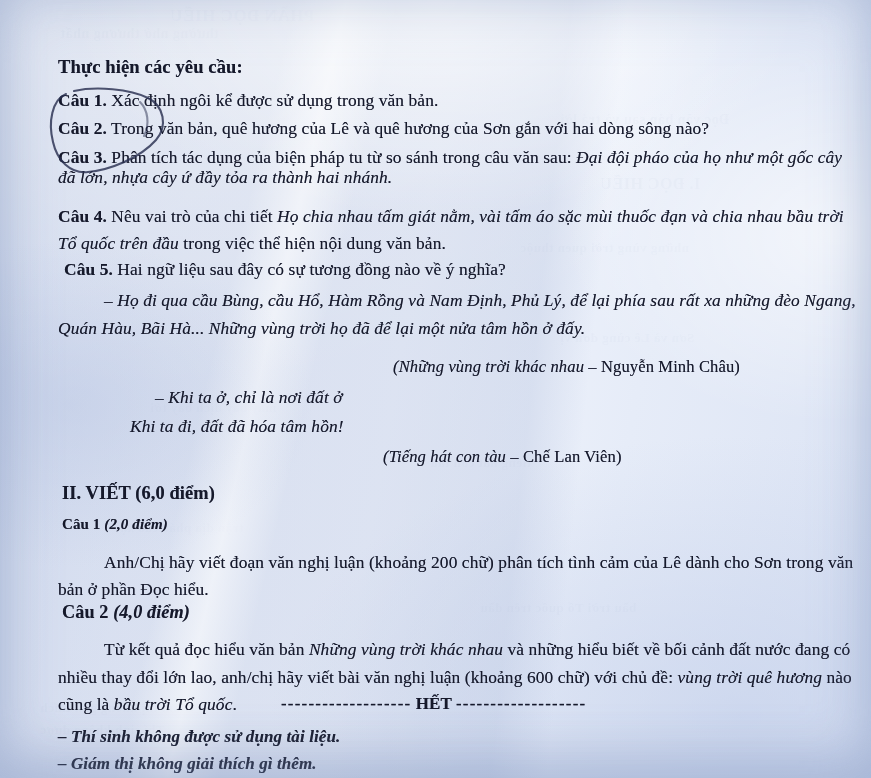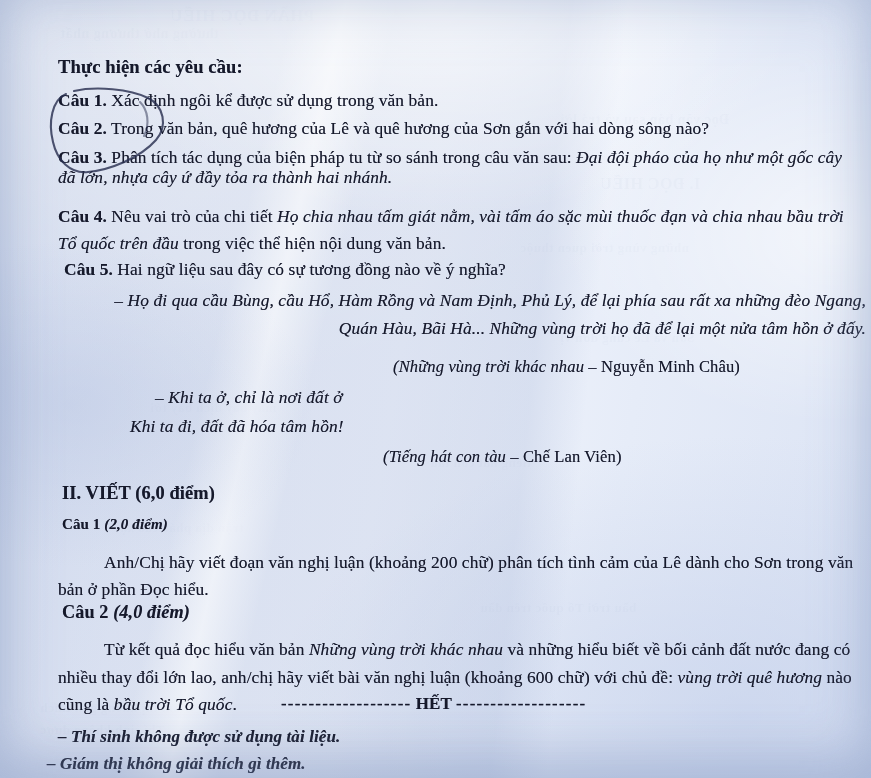--- a/index.html
+++ b/index.html
@@ -88,21 +88,21 @@
     </div>
 
     <div class="ln w blur0" style="left:58px;top:203px;width:805px;line-height:27px;">
       <span class="b">Câu 4.</span><span> Nêu vai trò của chi tiết </span><span class="i">Họ chia nhau tấm giát nằm, vài tấm áo sặc mùi thuốc đạn và chia nhau bầu trời Tổ quốc trên đầu</span><span> trong việc thể hiện nội dung văn bản.</span>
     </div>
 
     <div class="ln blur0" style="left:64px;top:259px;">
       <span class="b">Câu 5.</span><span> Hai ngữ liệu sau đây có sự tương đồng nào về ý nghĩa?</span>
     </div>
 
-    <div class="ln w i blur0" style="left:58px;top:286px;width:808px;line-height:28px;text-indent:46px;text-align:right;">
+    <div class="ln w i blur0" style="left:58px;top:286px;width:808px;line-height:28px;text-indent:46px;">
       <span>–</span> <span>Họ đi qua cầu Bùng, cầu Hổ, Hàm Rồng và Nam Định, Phủ Lý, để lại phía sau rất xa những đèo Ngang, Quán Hàu, Bãi Hà... Những vùng trời họ đã để lại một nửa tâm hồn ở đấy.</span>
     </div>
     <div class="ln blur0" style="left:393px;top:357px;font-size:16.6px;">
       <span class="i">(Những vùng trời khác nhau</span><span> – Nguyễn Minh Châu)</span>
     </div>
 
     <div class="ln i blur0" style="left:109px;top:387px;margin-left:46px;">– Khi ta ở, chỉ là nơi đất ở</div>
     <div class="ln blur0" style="left:383px;top:447px;font-size:16.6px;">
       <span class="i">(Tiếng hát con tàu</span><span> – Chế Lan Viên)</span>
     </div>
@@ -120,21 +120,21 @@
     </div>
     <div class="ln w blur0" style="left:58px;top:636px;width:808px;line-height:27.5px;text-indent:46px;">
       <span>Từ kết quả đọc hiểu văn bản </span><span class="i">Những vùng trời khác nhau</span><span> và những hiểu biết về bối cảnh đất nước đang có nhiều thay đổi lớn lao, anh/chị hãy viết bài văn nghị luận (khoảng 600 chữ) với chủ đề: </span><span class="i">vùng trời quê hương</span><span> nào cũng là </span><span class="i">bầu trời Tổ quốc</span><span>.</span>
     </div>
 
     <div class="ln b blur0" style="left:281px;top:694px;font-size:17px;">
       <span class="dots">-------------------</span> <span>HẾT</span> <span class="dots">-------------------</span>
     </div>
 
     <div class="ln b i blur0" style="left:58px;top:727px;font-size:17px;">– Thí sinh không được sử dụng tài liệu.</div>
-    <div class="ln b i blur0" style="left:47px;top:754px;font-size:17px;">– Giám thị không giải thích gì thêm.</div>
+    <div class="ln b i blur0" style="left:58px;top:754px;font-size:17px;">– Giám thị không giải thích gì thêm.</div>
 
     <svg id="pen" viewBox="0 0 140 96">
       <path d="M22,10 C8,16 4,38 9,58 C13,76 26,90 44,88 C66,86 96,74 112,56 C124,42 120,22 104,14 C86,5 52,2 30,7"></path>
       <path d="M96,18 C104,26 106,40 100,52" style="opacity:.5"></path>
     </svg>
 
   </div>
 
   <div class="crease vig"></div>
 </div>

